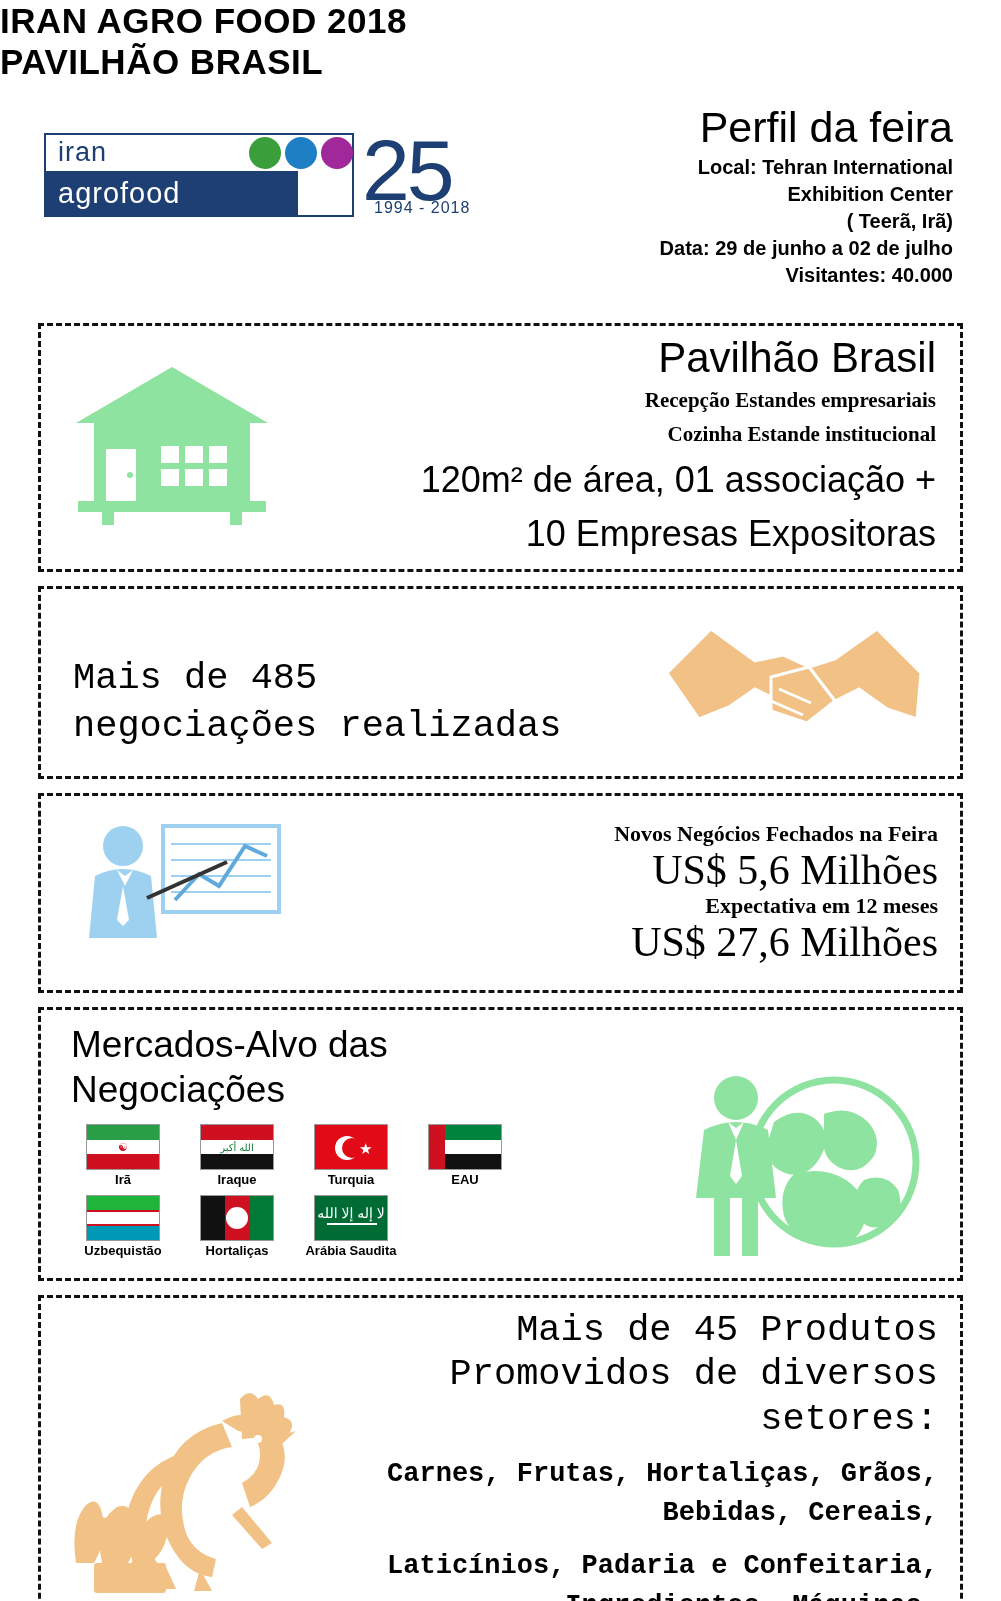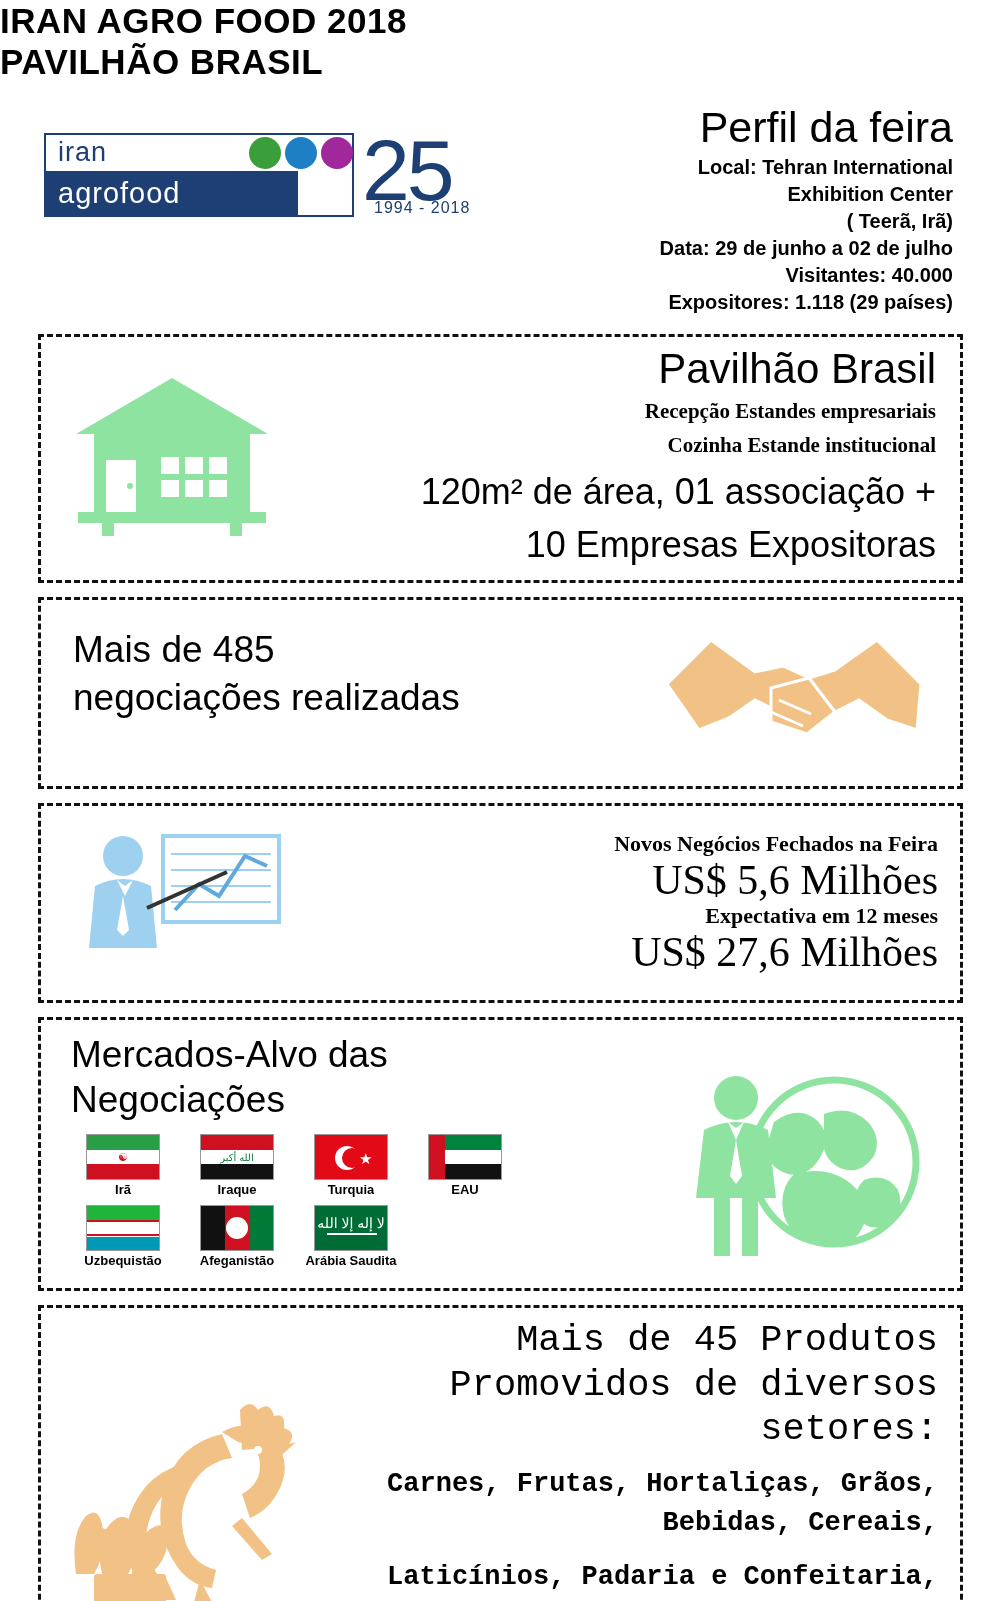--- a/index.html
+++ b/index.html
@@ -137,22 +137,23 @@
   }
   .pav-big {
     font-size: 36px; line-height: 1.2; margin-top: 10px; text-align: right;
   }
 
   
   .neg {
     margin-top: 14px;
     padding: 26px 16px;
     display: flex;
-    align-items: flex-start;
+    align-items: flex-end;
     min-height: 190px;
+    font-family: Liberation Mono, monospace;
   }
   .neg-text { flex: 1; font-size: 37px; line-height: 1.3; padding-left: 16px; }
   .neg-icon { width: 300px; flex: 0 0 300px; text-align: center; }
 
   
   .biz {
     margin-top: 14px;
     padding: 16px;
     display: flex;
     align-items: center;
@@ -162,21 +163,21 @@
   .biz-icon { width: 250px; flex: 0 0 250px; text-align: center; }
   .biz-right { flex: 1; text-align: right; padding-right: 6px; }
   .biz-label { font-size: 22px; font-weight: bold; }
   .biz-value { font-size: 42px; line-height: 1.1; }
 
   
   .mkt {
     margin-top: 14px;
     padding: 12px 16px;
     display: flex;
-    align-items: center;
+    align-items: flex-end;
     min-height: 255px;
   }
   .mkt-left { flex: 1; }
   .mkt-title { font-size: 37px; line-height: 1.22; padding-left: 14px; }
   .flags-grid {
     margin-top: 12px;
     padding-left: 20px;
   }
   .flag-row { display: flex; gap: 22px; margin-bottom: 8px; }
   .flag-cell { width: 92px; text-align: center; }
@@ -258,21 +259,20 @@
     </div>
   </div>
 
   <div class="profile-text">
     <div class="profile-head">Perfil da feira</div>
     <div class="ln">Local: Tehran International</div>
     <div class="ln">Exhibition Center</div>
     <div class="ln">( Teerã, Irã)</div>
     <div class="ln">Data: 29 de junho a 02 de julho</div>
     <div class="ln">Visitantes: 40.000</div>
-    <div class="ln">Expositores: 1.118  (29 países)</div>
   </div>
 </div>
 
 <div class="section dashed pav">
   <div class="pav-icon">
     <svg width="200" height="165" viewBox="0 0 200 165" aria-hidden="true">
       <polygon points="100,6 196,62 4,62" fill="#8fe3a0"></polygon>
       <rect x="22" y="62" width="156" height="78" fill="#8fe3a0"></rect>
       <rect x="6" y="140" width="188" height="11" fill="#8fe3a0"></rect>
       <rect x="30" y="151" width="12" height="13" fill="#8fe3a0"></rect>
@@ -400,21 +400,21 @@
           </div>
           <div class="flag-label">Uzbequistão</div>
         </div>
         <div class="flag-cell">
           <div class="flag f-afg">
             <div class="c1"></div>
               <div class="c2"></div>
               <div class="c3"></div>
               <div class="emb"></div>
           </div>
-          <div class="flag-label">Afeganistão</div>
+          <div class="flag-label">Hortaliças</div>
         </div>
         <div class="flag-cell">
           <div class="flag f-sau">
             <div class="txt">لا إله إلا الله</div>
             <div class="sword"></div>
           </div>
           <div class="flag-label">Arábia Saudita</div>
         </div>
       </div>
     </div>

